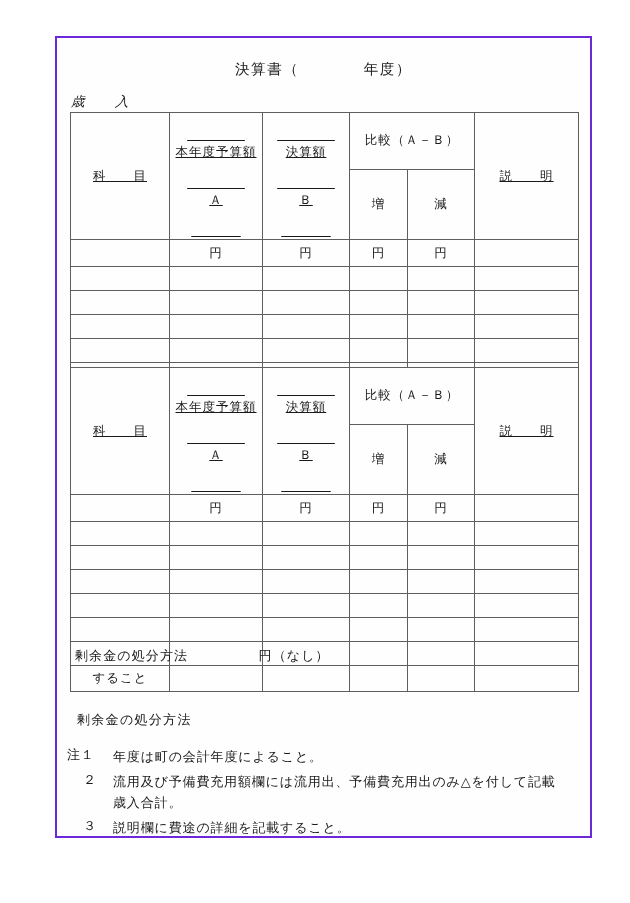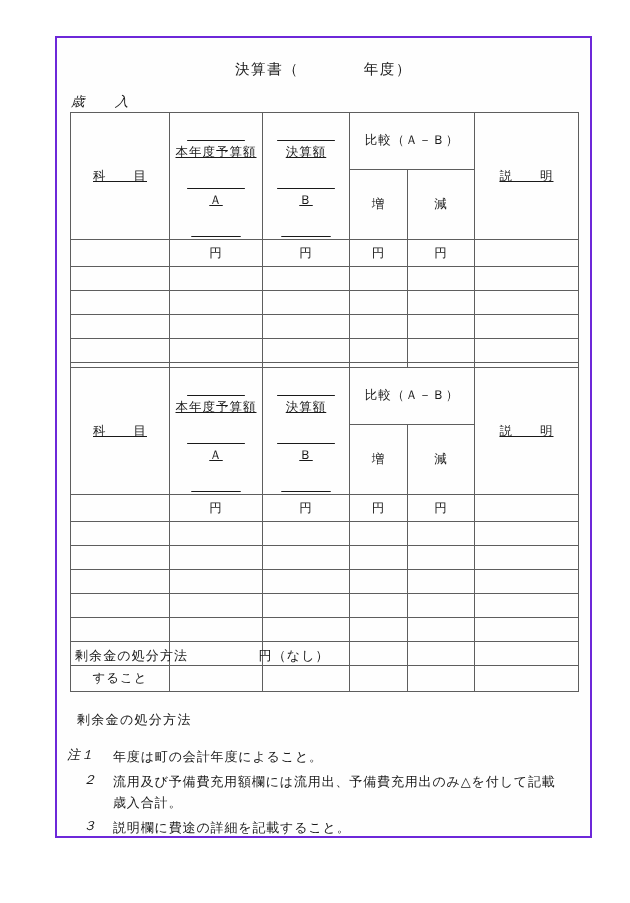--- a/index.html
+++ b/index.html
@@ -170,21 +170,20 @@
   }
   .note-item {
     display: flex;
     align-items: flex-start;
     margin-bottom: 4px;
   }
   .note-marker {
     flex: 0 0 auto;
     white-space: pre;
     text-align: left;
-    font-style: italic;
   }
   .note-body {
     flex: 1 1 auto;
     line-height: 1.62;
     white-space: pre-line;
     text-indent: 0;
   }
   .note-item.n1 .note-marker { width: 46px; }
   .note-item.n2 .note-marker { width: 46px; padding-left: 16px; box-sizing: border-box; }
   .note-item.n3 .note-marker { width: 46px; padding-left: 16px; box-sizing: border-box; }

